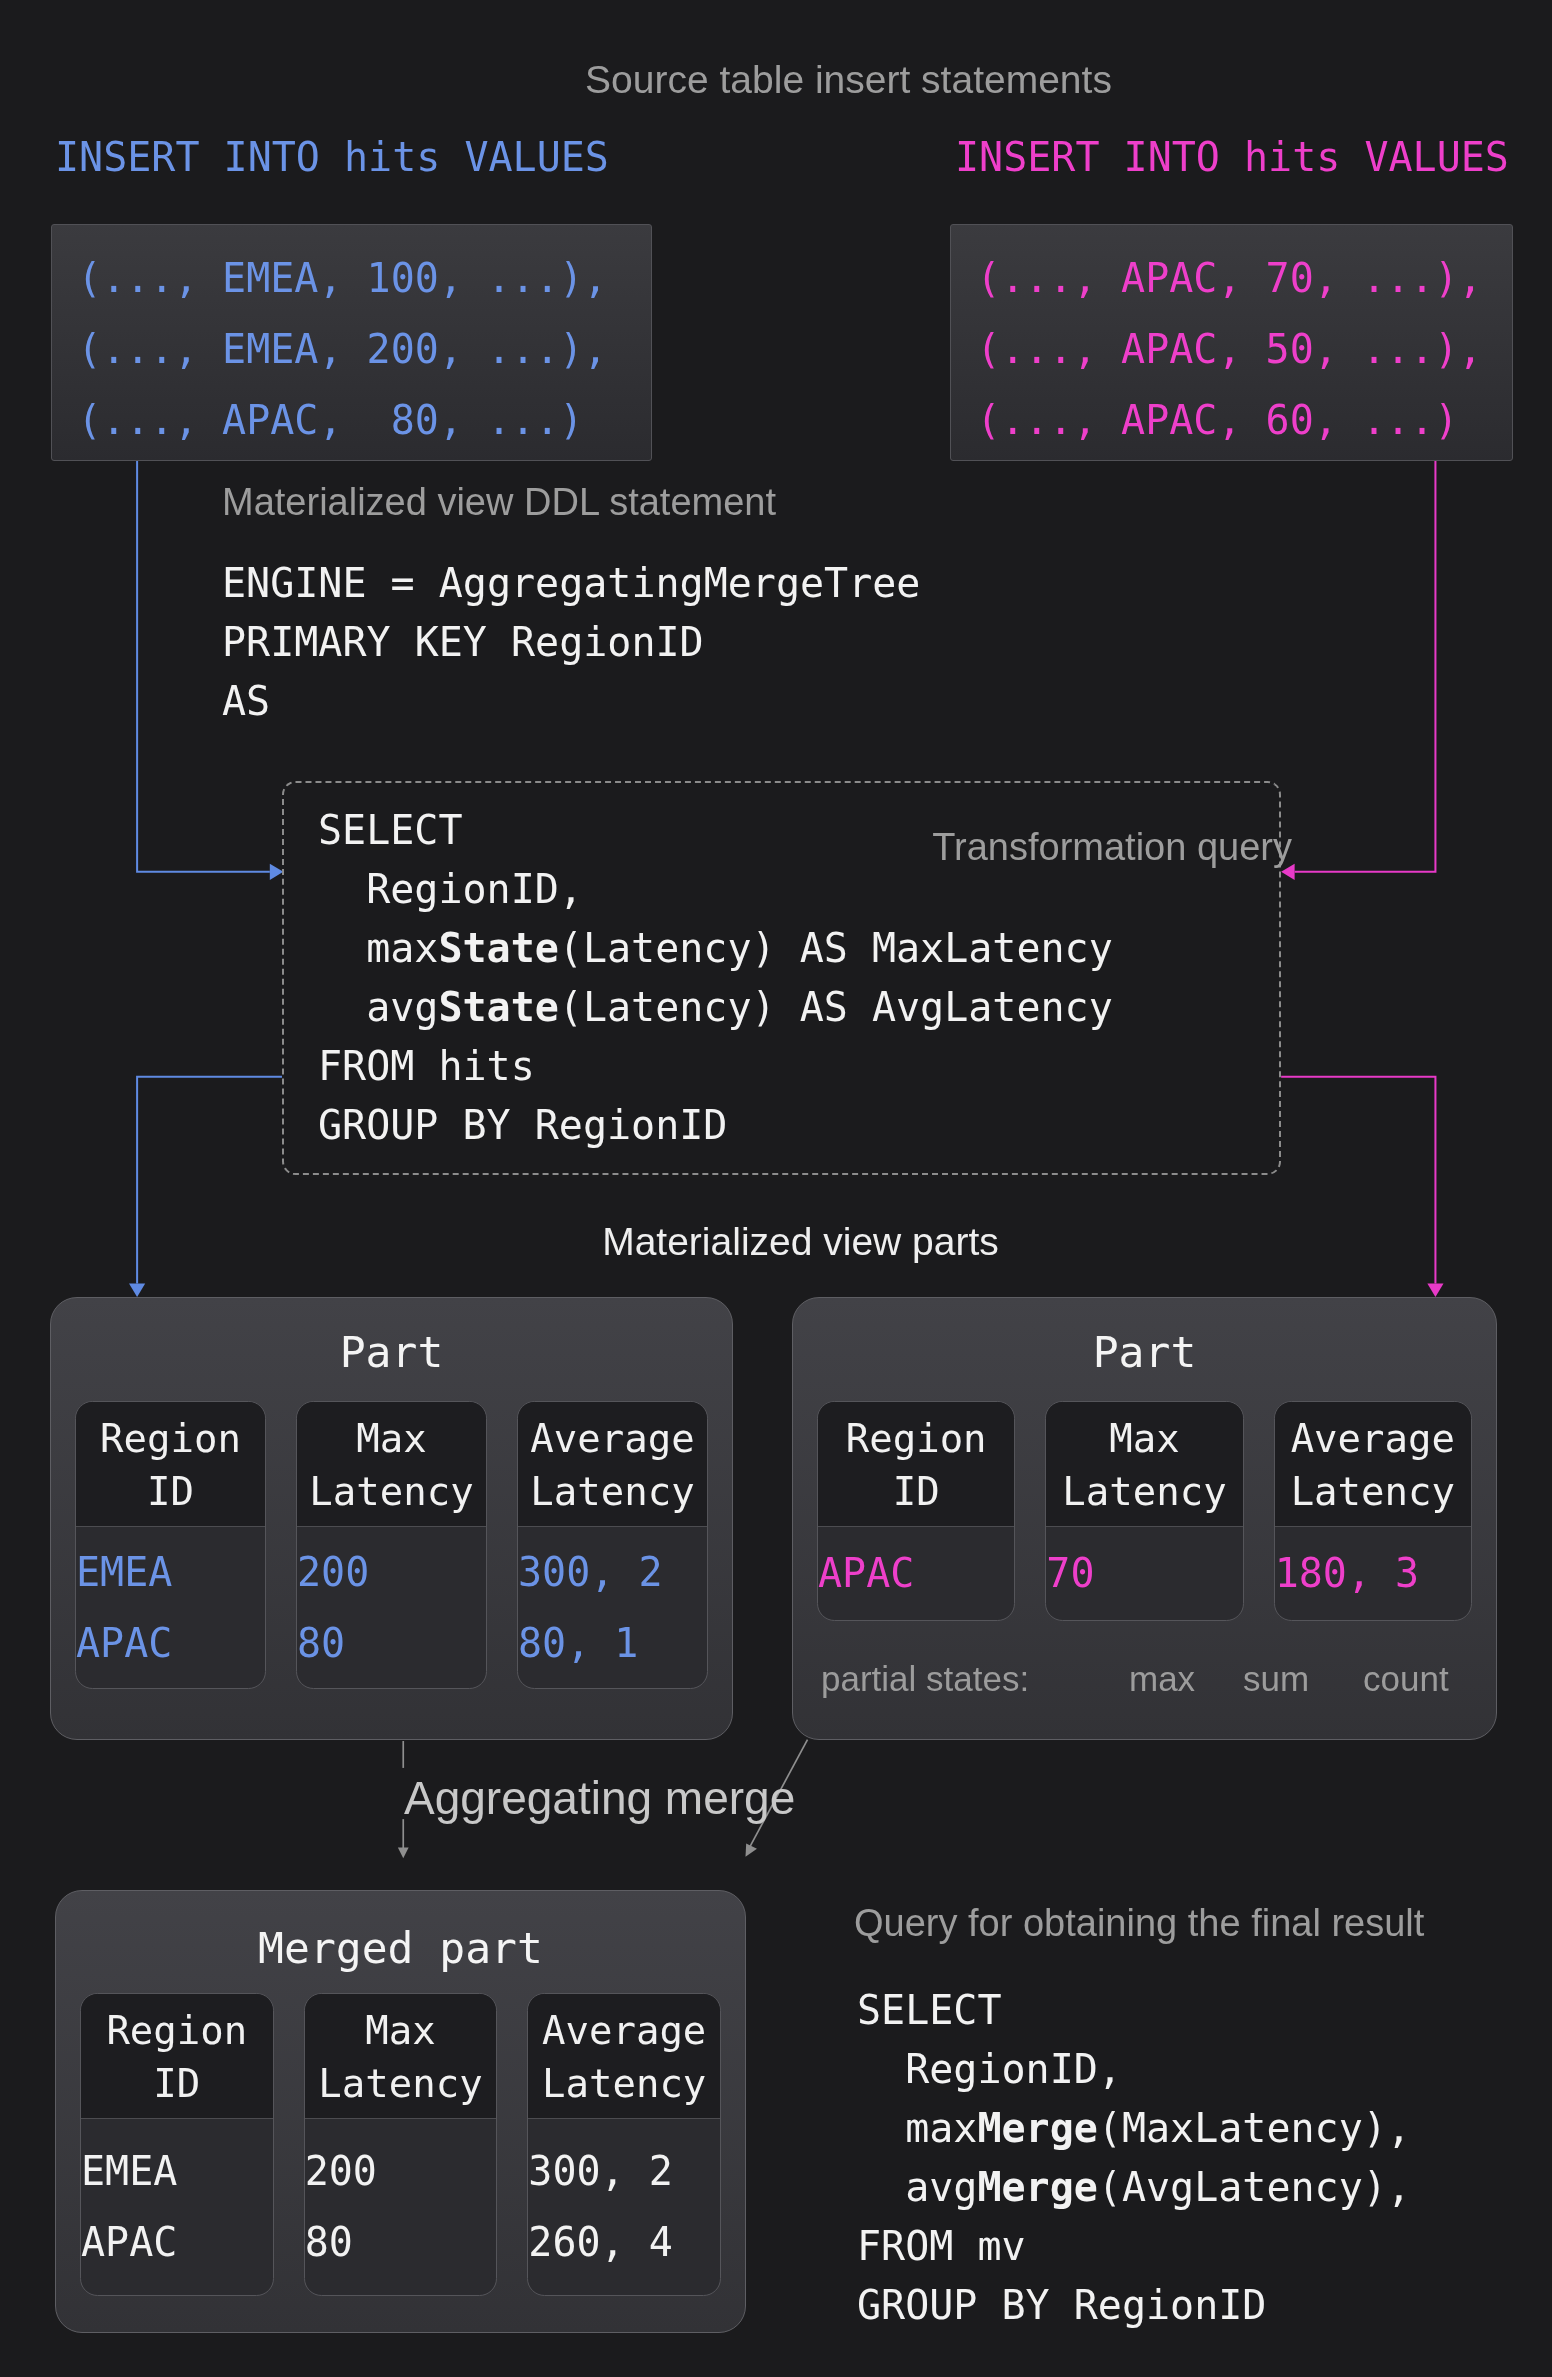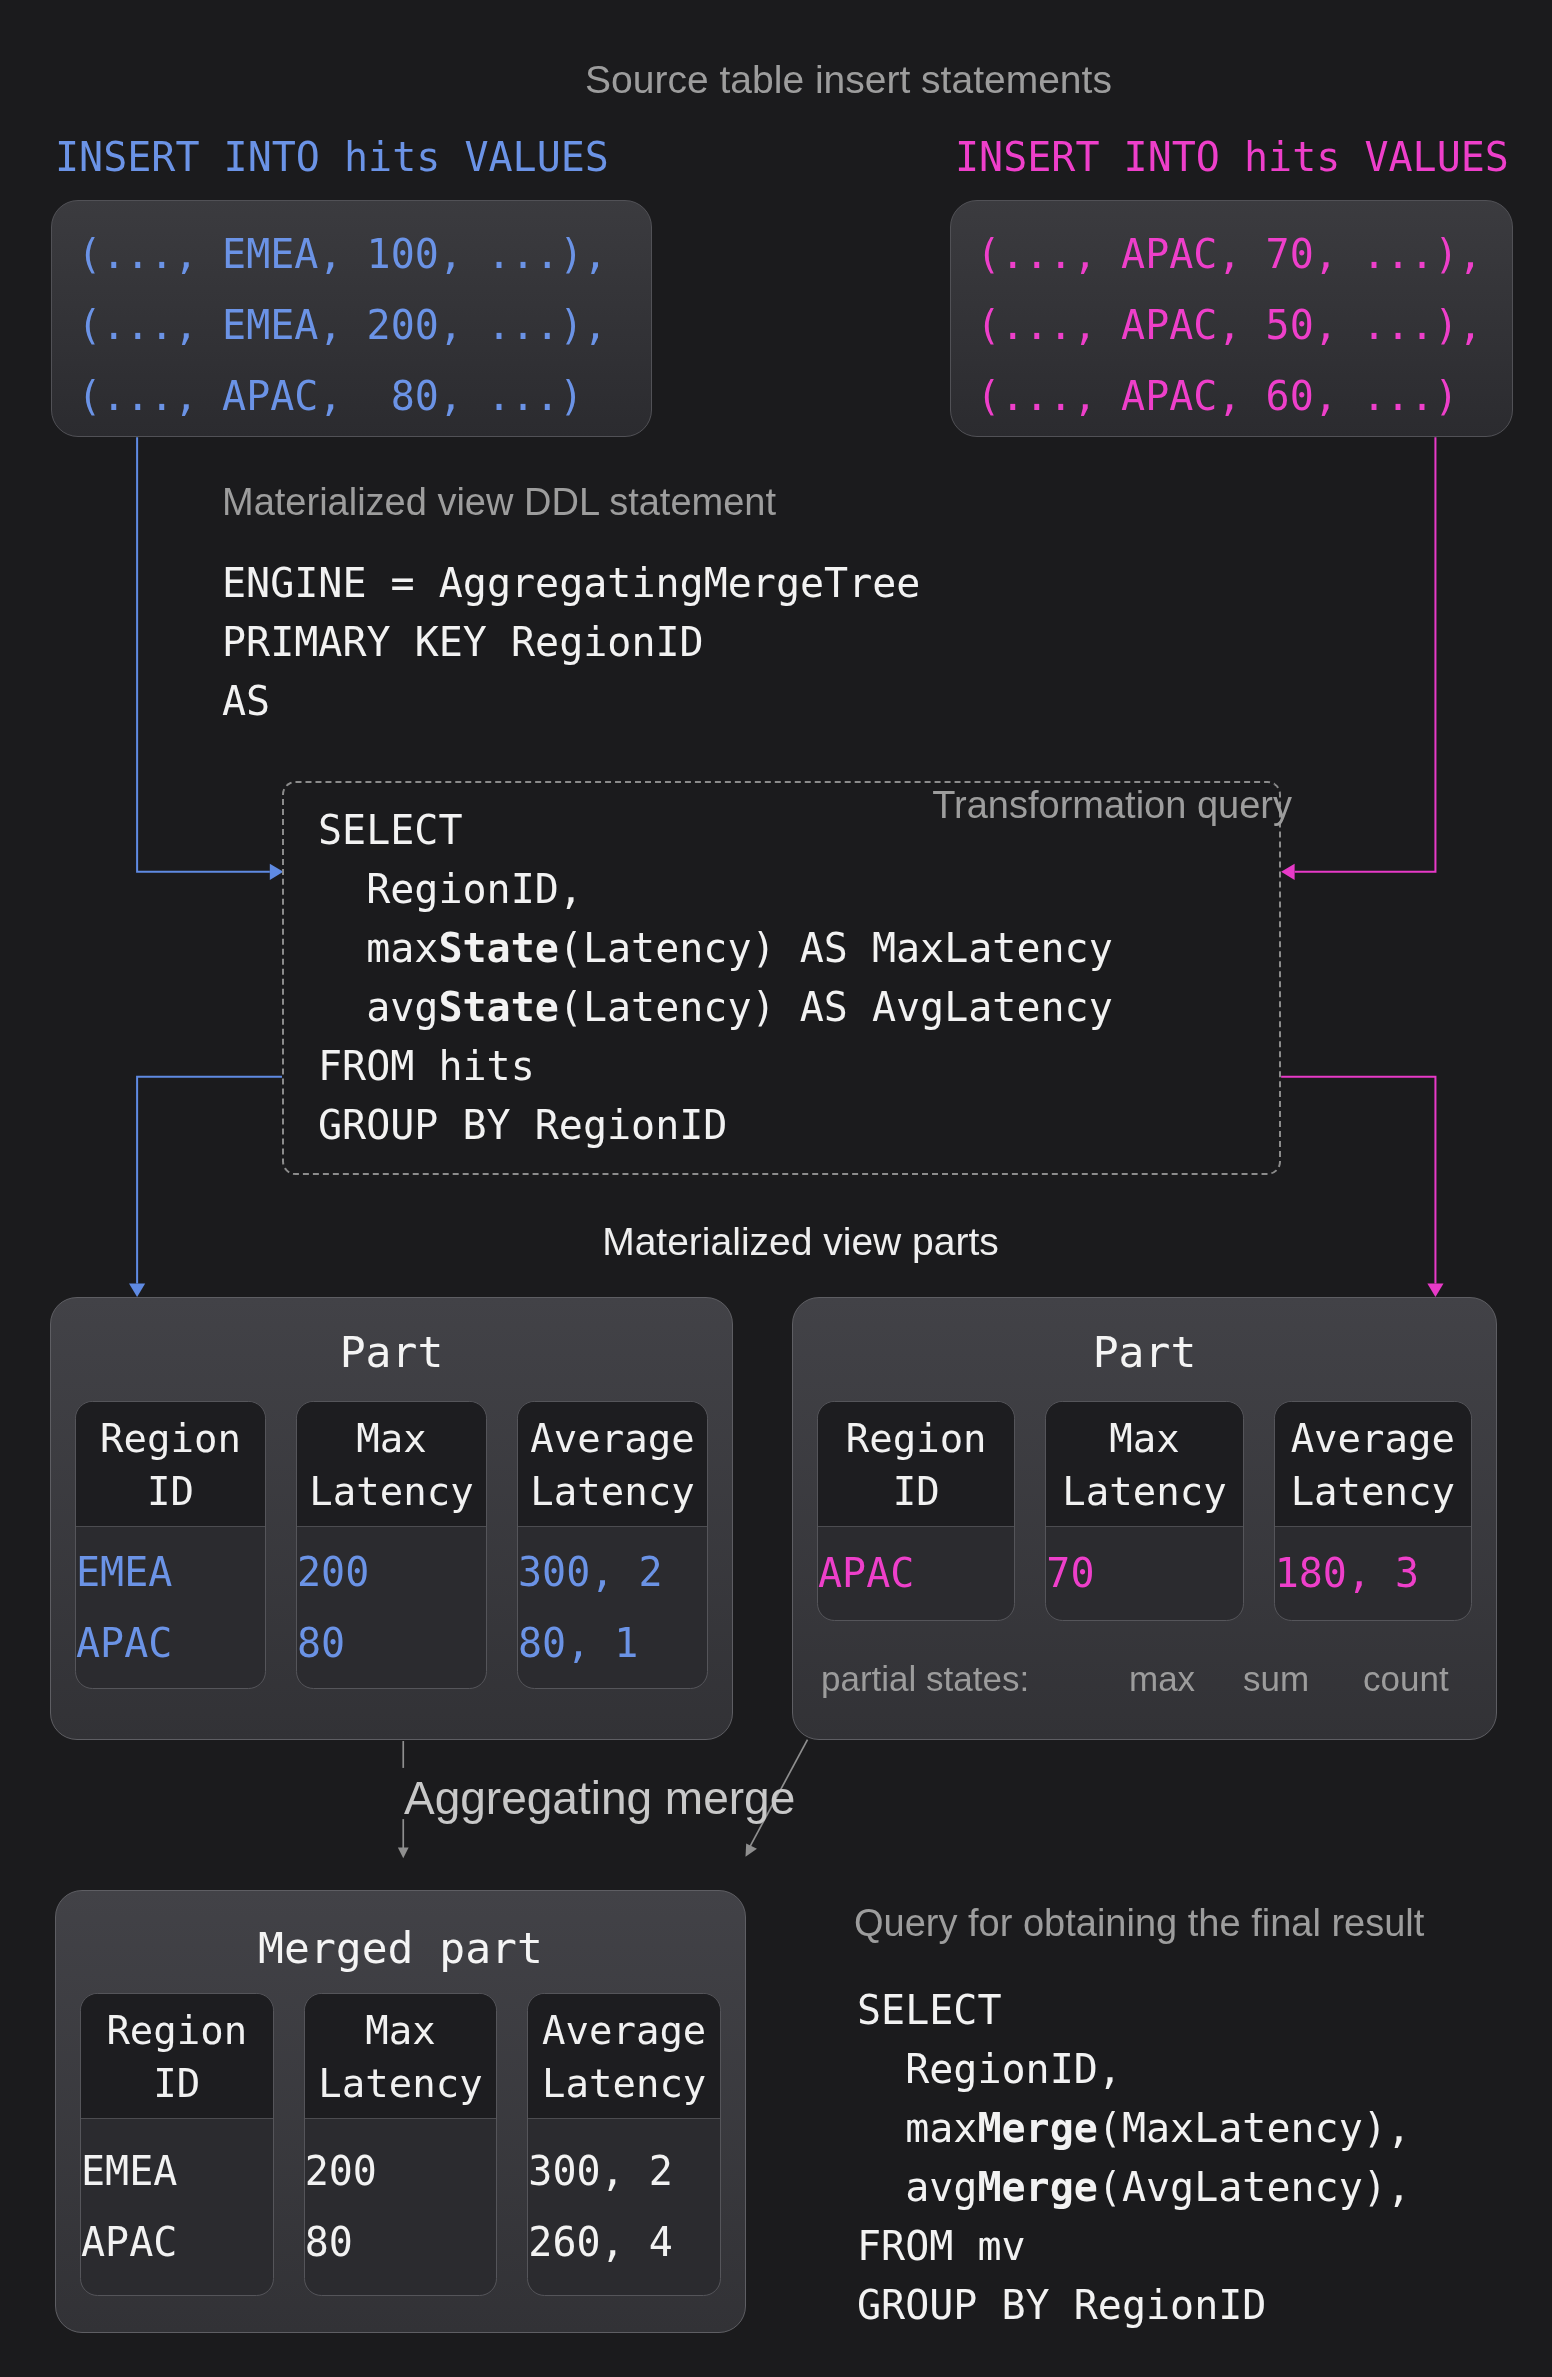--- a/index.html
+++ b/index.html
@@ -9,23 +9,23 @@
   .mono{font-family:"DejaVu Sans Mono","Liberation Mono",monospace;}
   .pre{white-space:pre;}
   .b{font-weight:bold;}
   .gray{color:#9d9d9d;}
   .white{color:#f2f2f2;}
   .blue{color:#6b93e6;}
   .magenta{color:#ee3fca;}
   .heading{font-size:38px;line-height:46px;}
   .page-title{width:100%;text-align:center;font-size:39px;color:#9d9d9d;}
   .insert-header{font-size:40px;line-height:50px;}
-  .insert-box{border-radius:27px;border:1.3px solid #515156;box-sizing:border-box;
+  .insert-box{border-radius:3px;border:1.3px solid #515156;box-sizing:border-box;
               background:linear-gradient(180deg,#3b3b3f 0%,#2b2b2f 100%);
-              padding:17.5px 0 0 25.6px;}
+              padding:17.5px 0 0 25.6px;margin-top:24px;}
   .insert-box .code-line{font-size:40px;line-height:71px;}
   .codeblock .code-line{font-size:40px;line-height:59px;color:#f2f2f2;}
   .dashed-box{border:2px dashed #8c8c8c;border-radius:13.5px;box-sizing:border-box;}
   .part-box{border-radius:27px;border:1.3px solid #5e5e63;box-sizing:border-box;
             background:linear-gradient(180deg,#424247 0%,#323236 100%);}
   .part-title{left:0;right:0;text-align:center;font-size:43px;color:#f4f4f4;}
   .cols{left:24px;right:24px;display:flex;gap:30px;}
   .col{flex:1;background:#2b2b2f;border:1.3px solid #55555a;border-radius:17.5px;
        overflow:hidden;display:flex;flex-direction:column;box-sizing:border-box;}
   .col-header{background:#1d1d20;border-bottom:1.3px solid #4c4c50;height:125px;box-sizing:border-box;
@@ -97,21 +97,21 @@
   </div>
 
   <div class="abs heading gray" style="left:222px;top:479px;">Materialized view DDL statement</div>
   <div class="abs mono codeblock" style="left:222px;top:554px;">
     <div class="pre code-line">ENGINE = AggregatingMergeTree</div>
     <div class="pre code-line">PRIMARY KEY RegionID</div>
     <div class="pre code-line">AS</div>
   </div>
 
   <div class="abs dashed-box" style="left:282px;top:781px;width:999px;height:394px;"></div>
-  <div class="abs heading gray" style="right:309px;top:782px;">Transformation query</div>
+  <div class="abs heading gray" style="right:309px;top:824px;">Transformation query</div>
   <div class="abs mono codeblock" style="left:318px;top:801px;">
     <div class="pre code-line">SELECT</div>
     <div class="pre code-line">  RegionID,</div>
     <div class="pre code-line"><span>  max</span><span class="b">State</span><span>(Latency) AS MaxLatency</span></div>
     <div class="pre code-line"><span>  avg</span><span class="b">State</span><span>(Latency) AS AvgLatency</span></div>
     <div class="pre code-line">FROM hits</div>
     <div class="pre code-line">GROUP BY RegionID</div>
   </div>
 
   <div class="abs" style="top:1220px;left:0;right:0;text-align:center;font-size:39px;font-weight:500;color:#efefef;">Materialized view parts</div>

